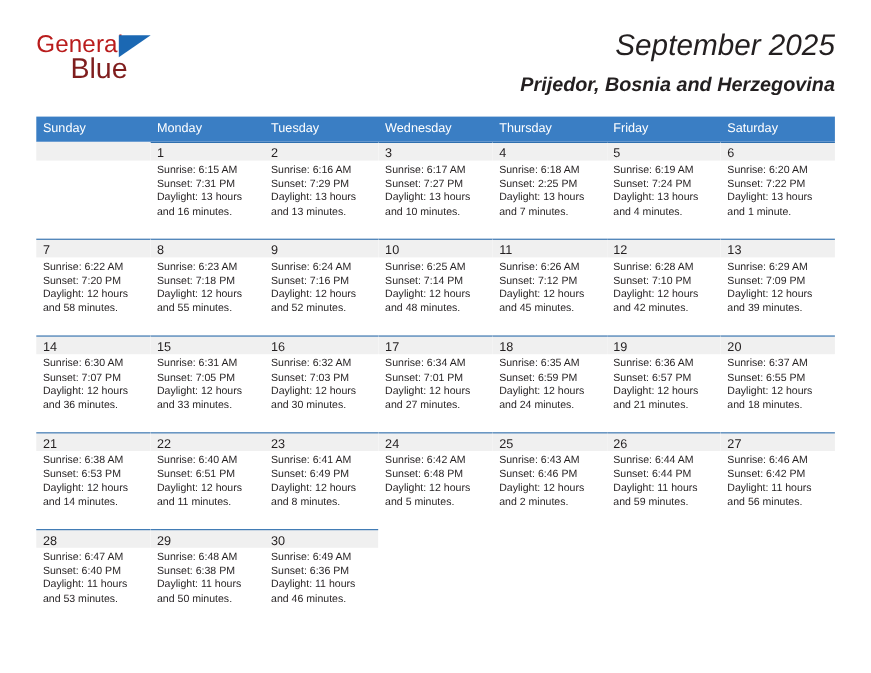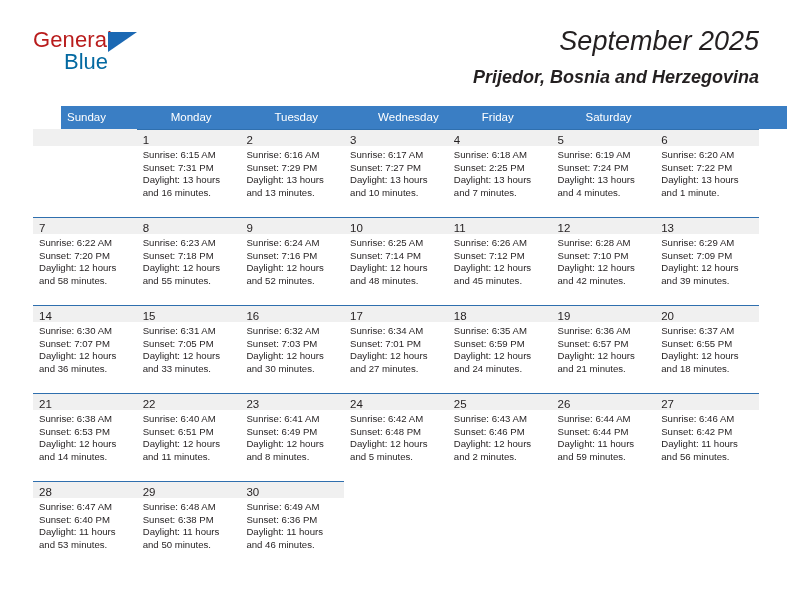--- a/index.html
+++ b/index.html
@@ -55,22 +55,22 @@
     top: 4px;
     width: 0;
     height: 0;
     border-left: 29px solid #1b68b3;
     border-bottom: 20px solid transparent;
   }
   .brand-line2 {
     position: absolute;
     left: 31px;
     top: 22px;
-    font-size: 22px;
-    color: #0369a1;
+    font-size: 26px;
+    color: #7f1d1d;
     line-height: 24px;
     white-space: nowrap;
   }
 
   .titles {
     position: absolute;
     right: 0;
     top: -4px;
     text-align: right;
     font-style: italic;
@@ -96,21 +96,20 @@
     position: absolute;
     left: 33px;
     top: 106px;
     width: 726px;
   }
 
   .weekday-row {
     display: flex;
     width: 726px;
     background: #3a7ec4;
-    margin-left: 28px;
   }
   .weekday {
     width: 103.714px;
     box-sizing: border-box;
     padding: 4px 0 4px 6px;
     color: #ffffff;
     font-size: 11.5px;
     line-height: 15px;
     white-space: nowrap;
   }
@@ -182,20 +181,21 @@
     </div>
 
   </div>
 
   <div class="calendar">
     <div class="weekday-row" id="weekday-row">
         <div class="weekday">Sunday</div>
         <div class="weekday">Monday</div>
         <div class="weekday">Tuesday</div>
         <div class="weekday">Wednesday</div>
+        <div class="weekday">Thursday</div>
         <div class="weekday">Friday</div>
         <div class="weekday">Saturday</div>
       </div>
     <div id="weeks-container">
         <div class="week">
           <div class="cell empty-lead">
             <div class="datebar"><span class="daynum"></span></div>
             <div class="cellbody"></div>
           </div>
           <div class="cell filled">

